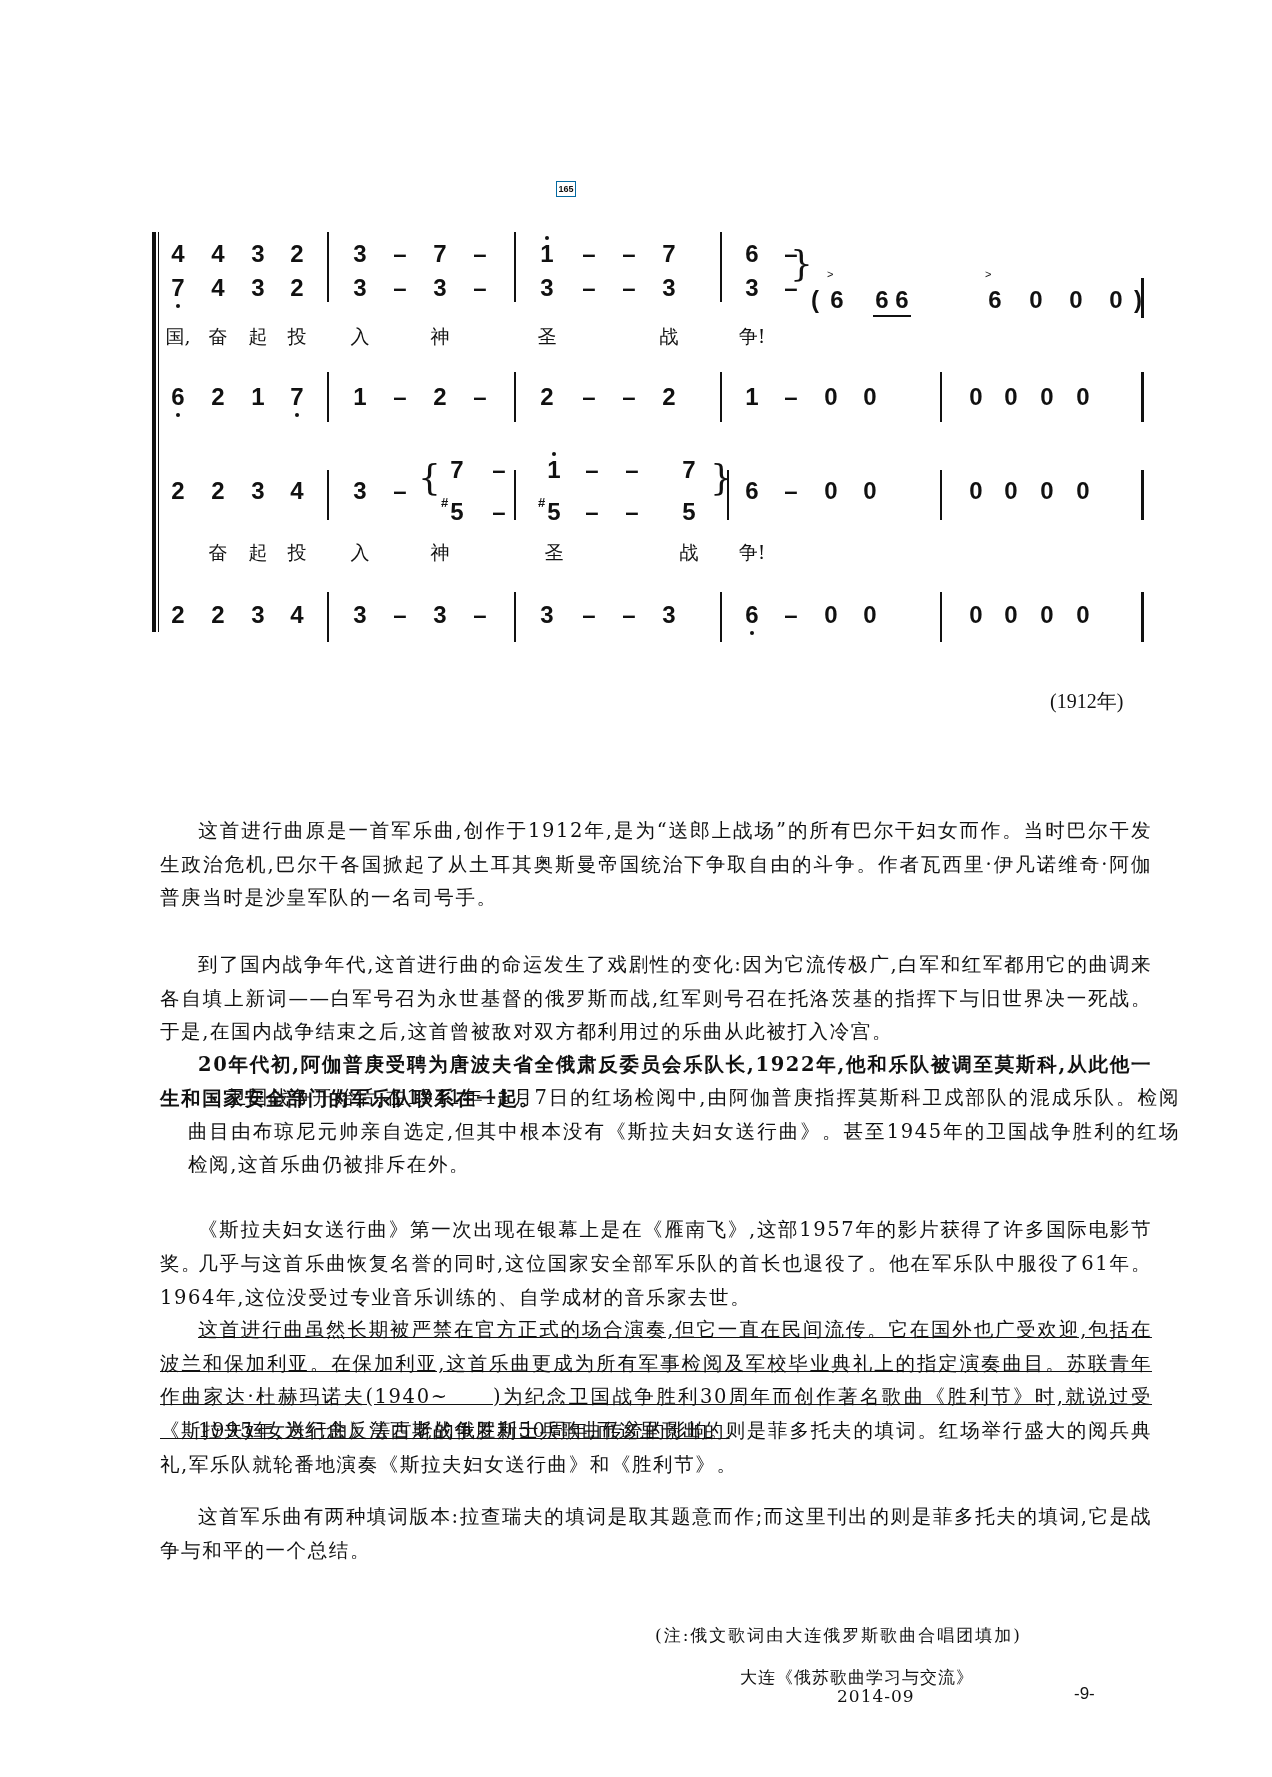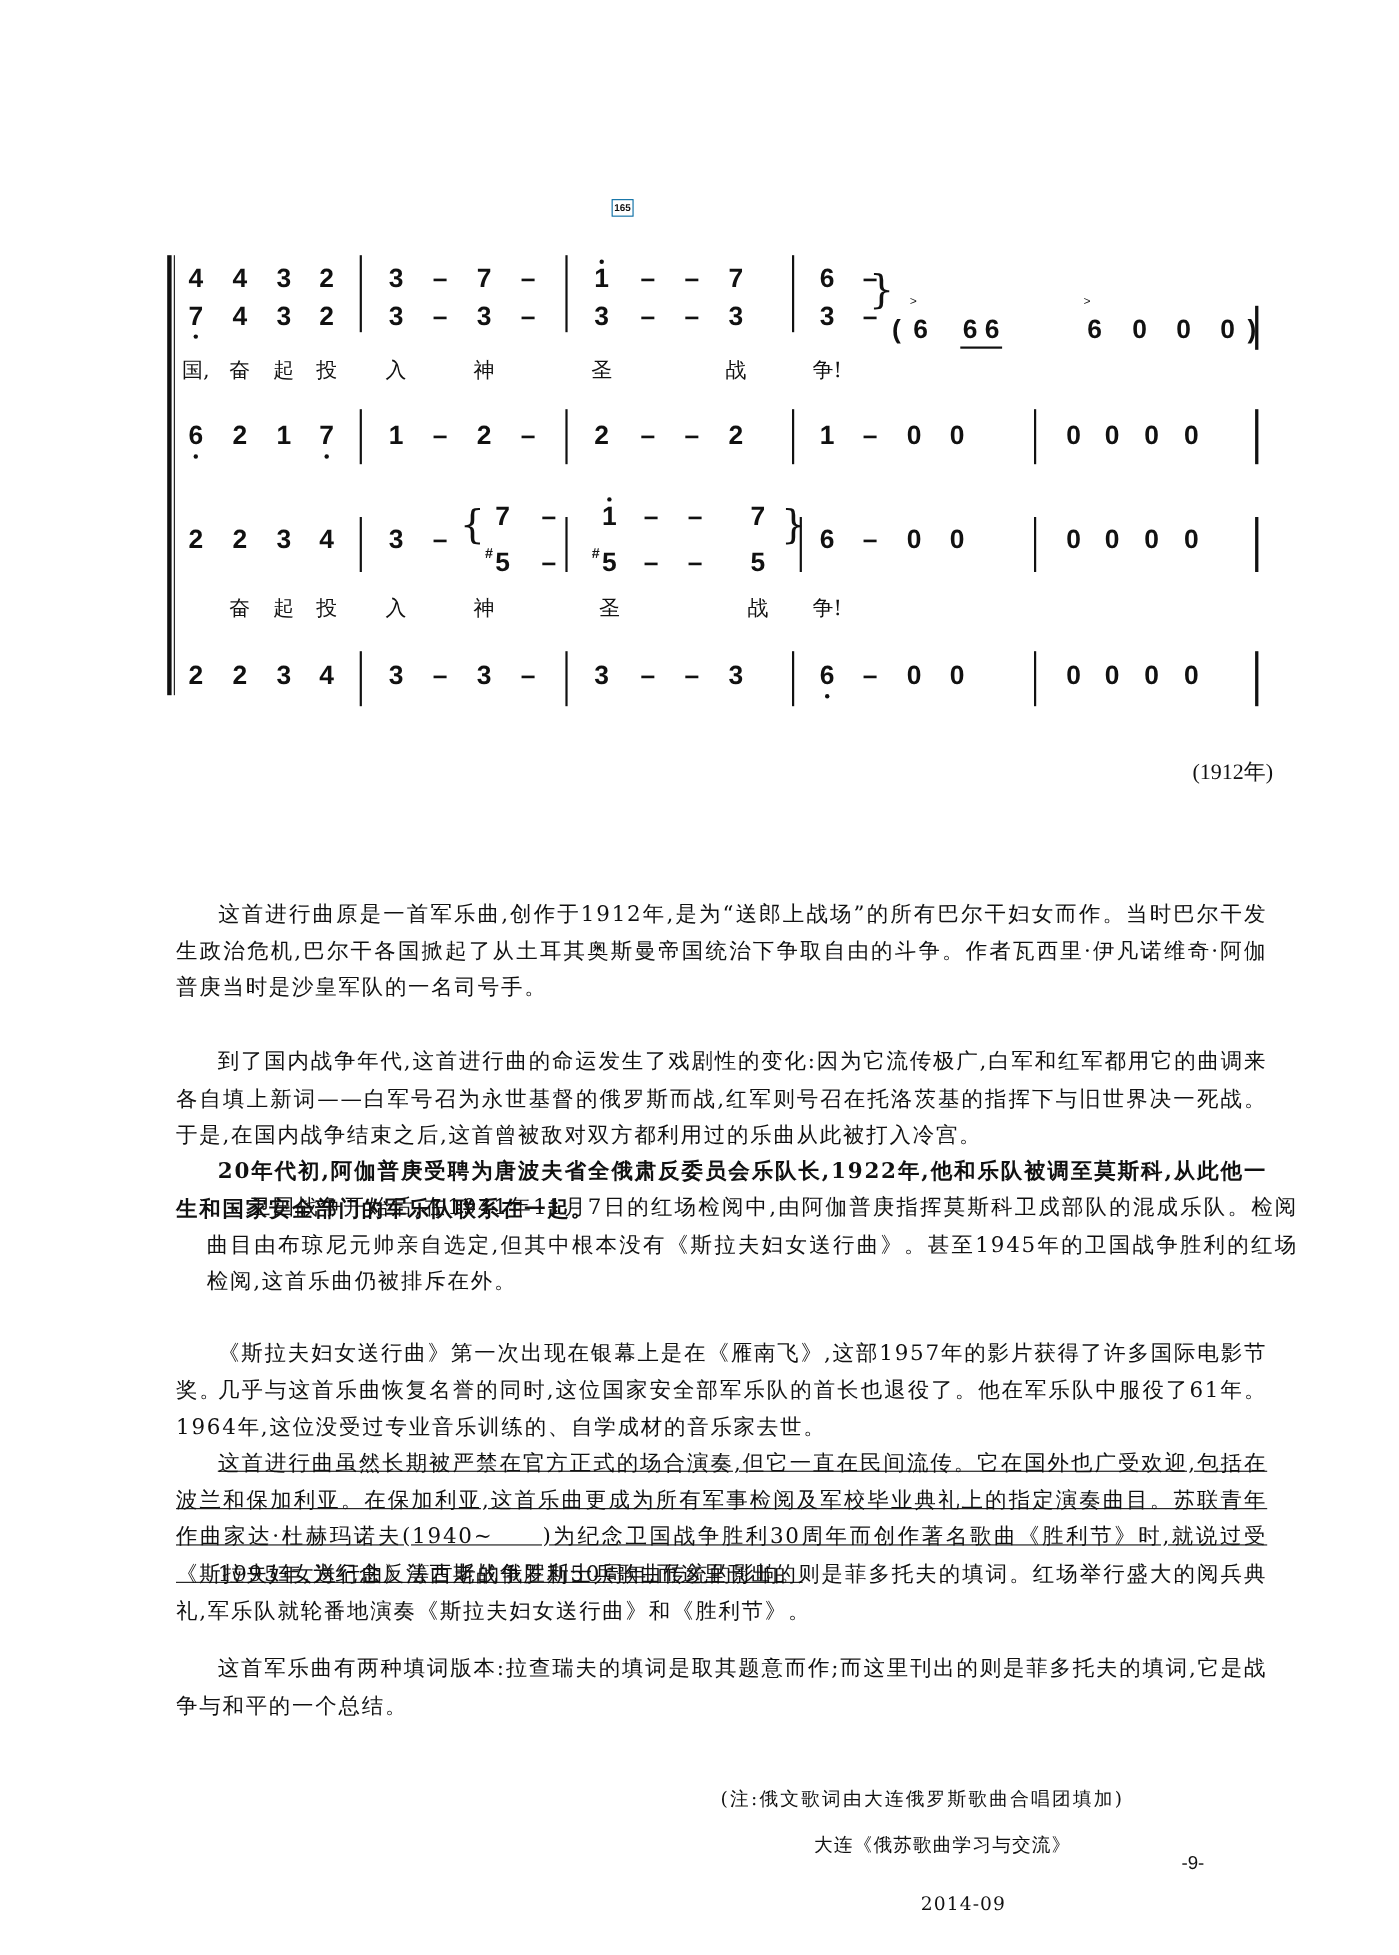--- a/index.html
+++ b/index.html
@@ -14,28 +14,28 @@
   .n { position: absolute; font: bold 24px "Liberation Sans", sans-serif; width: 20px; text-align: center; line-height: 30px; }
   .dot-above::before { content: ""; position: absolute; left: 8px; top: -3px; width: 4px; height: 4px; border-radius: 2px; background: #111; }
   .dot-below::after { content: ""; position: absolute; left: 8px; top: 31px; width: 4px; height: 4px; border-radius: 2px; background: #111; }
   .sharp { position: absolute; font: bold 13px "Liberation Sans", sans-serif; }
   .bar { position: absolute; width: 1.5px; background: #111; }
   .final { position: absolute; width: 3px; background: #111; }
   .lyric { position: absolute; font: 19px "DejaVu Serif", serif; width: 40px; text-align: center; }
   .curly { position: absolute; font: 36px "DejaVu Serif", serif; line-height: 1; }
   .accent { position: absolute; font: 11px "Liberation Sans", sans-serif; }
   .underline { position: absolute; height: 1.5px; background: #111; }
-  .year { left: 1084px; top: 688px; font: 20px "Liberation Serif", serif; }
+  .year { left: 1050px; top: 688px; font: 20px "Liberation Serif", serif; }
   
   .para { position: absolute; left: 160px; width: 992px; font: 19.5px "DejaVu Serif", serif;
           line-height: 33.5px; letter-spacing: 1.6px; text-align: justify; }
   .para .indent { display: inline-block; width: 38px; }
   .note { left: 655px; top: 1624px; font: 17px "DejaVu Serif", serif; letter-spacing: 2px; }
   .source { left: 740px; top: 1666px; font: 17px "DejaVu Serif", serif; letter-spacing: 1px; }
-  .date { left: 837px; top: 1721px; font: 17px "DejaVu Serif", serif; letter-spacing: 1px; text-align: center; }
+  .date { left: 837px; top: 1686px; font: 17px "DejaVu Serif", serif; letter-spacing: 1px; text-align: center; }
   .pagenum { left: 1074px; top: 1684px; font: 17px "Liberation Sans", sans-serif; }
 </style>
 </head>
 <body>
 
 <div class="abs rehearsal">165</div>
 
 <div>
   <div class="abs brace-bar"></div>
   <div class="abs brace-thin"></div>

